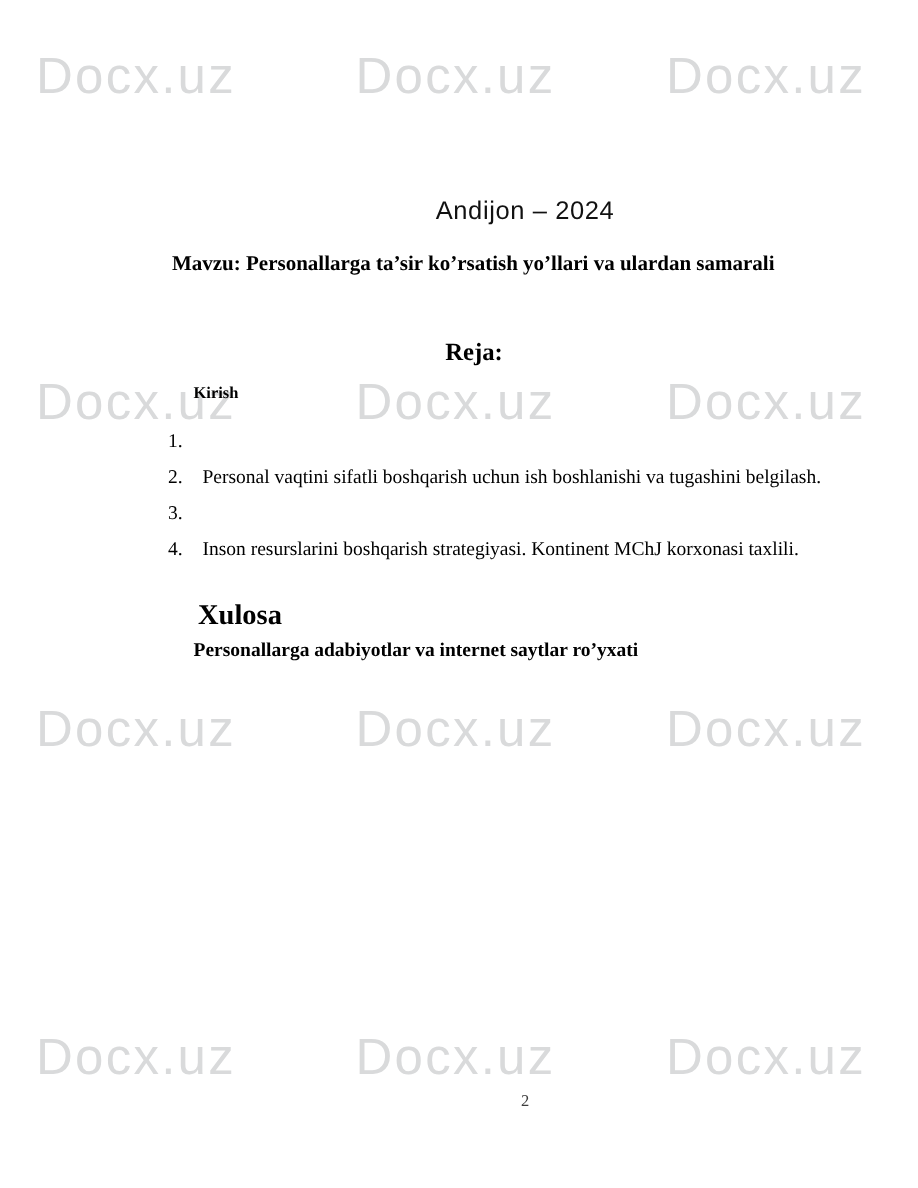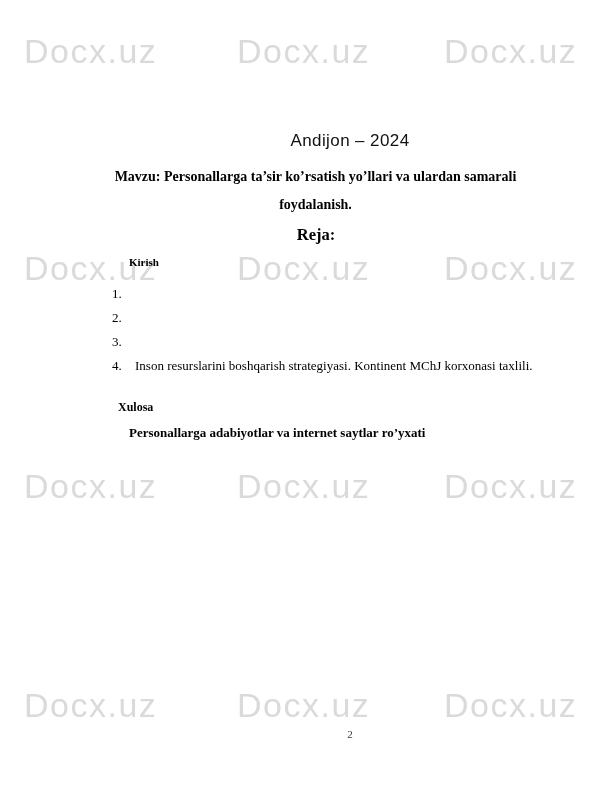--- a/index.html
+++ b/index.html
@@ -81,23 +81,23 @@
     line-height: 24px;
     white-space: nowrap;
   }
   .plan-list .num {
     width: 23px;
     flex: 0 0 23px;
   }
   .plan-conclusion {
     position: absolute;
     top: 400px;
-    left: 74px;
+    left: 88px;
     font-weight: 700;
-    font-size: 12px;
+    font-size: 19px;
   }
   .plan-references {
     position: absolute;
     top: 425px;
     left: 85px;
     font-weight: 700;
     font-size: 13px;
   }
   .page-number {
     position: absolute;
@@ -128,33 +128,33 @@
       <span class="watermark" style="top: 688px; left: 237px;">Docx.uz</span>
       <span class="watermark" style="top: 688px; left: 444px;">Docx.uz</span>
     </div>
 
   <div class="content">
 
     <h1 class="doc-title">Andijon – 2024</h1>
 
     <div class="topic">
       <div>Mavzu: Personallarga ta’sir ko’rsatish yo’llari va ulardan samarali</div>
-      <div>foydalanish.</div>
     </div>
 
     <h2 class="plan-heading">Reja:</h2>
 
     <div class="plan-intro">Kirish</div>
 
     <div class="plan-list" id="plan-list">
         <div class="item">
           <span class="num">1.</span>
         </div>
         <div class="item">
           <span class="num">2.</span>
+          <span>Personal vaqtini sifatli boshqarish uchun ish boshlanishi va tugashini belgilash.</span>
         </div>
         <div class="item">
           <span class="num">3.</span>
         </div>
         <div class="item">
           <span class="num">4.</span>
           <span>Inson resurslarini boshqarish strategiyasi. Kontinent MChJ korxonasi taxlili.</span>
         </div>
       </div>
 

